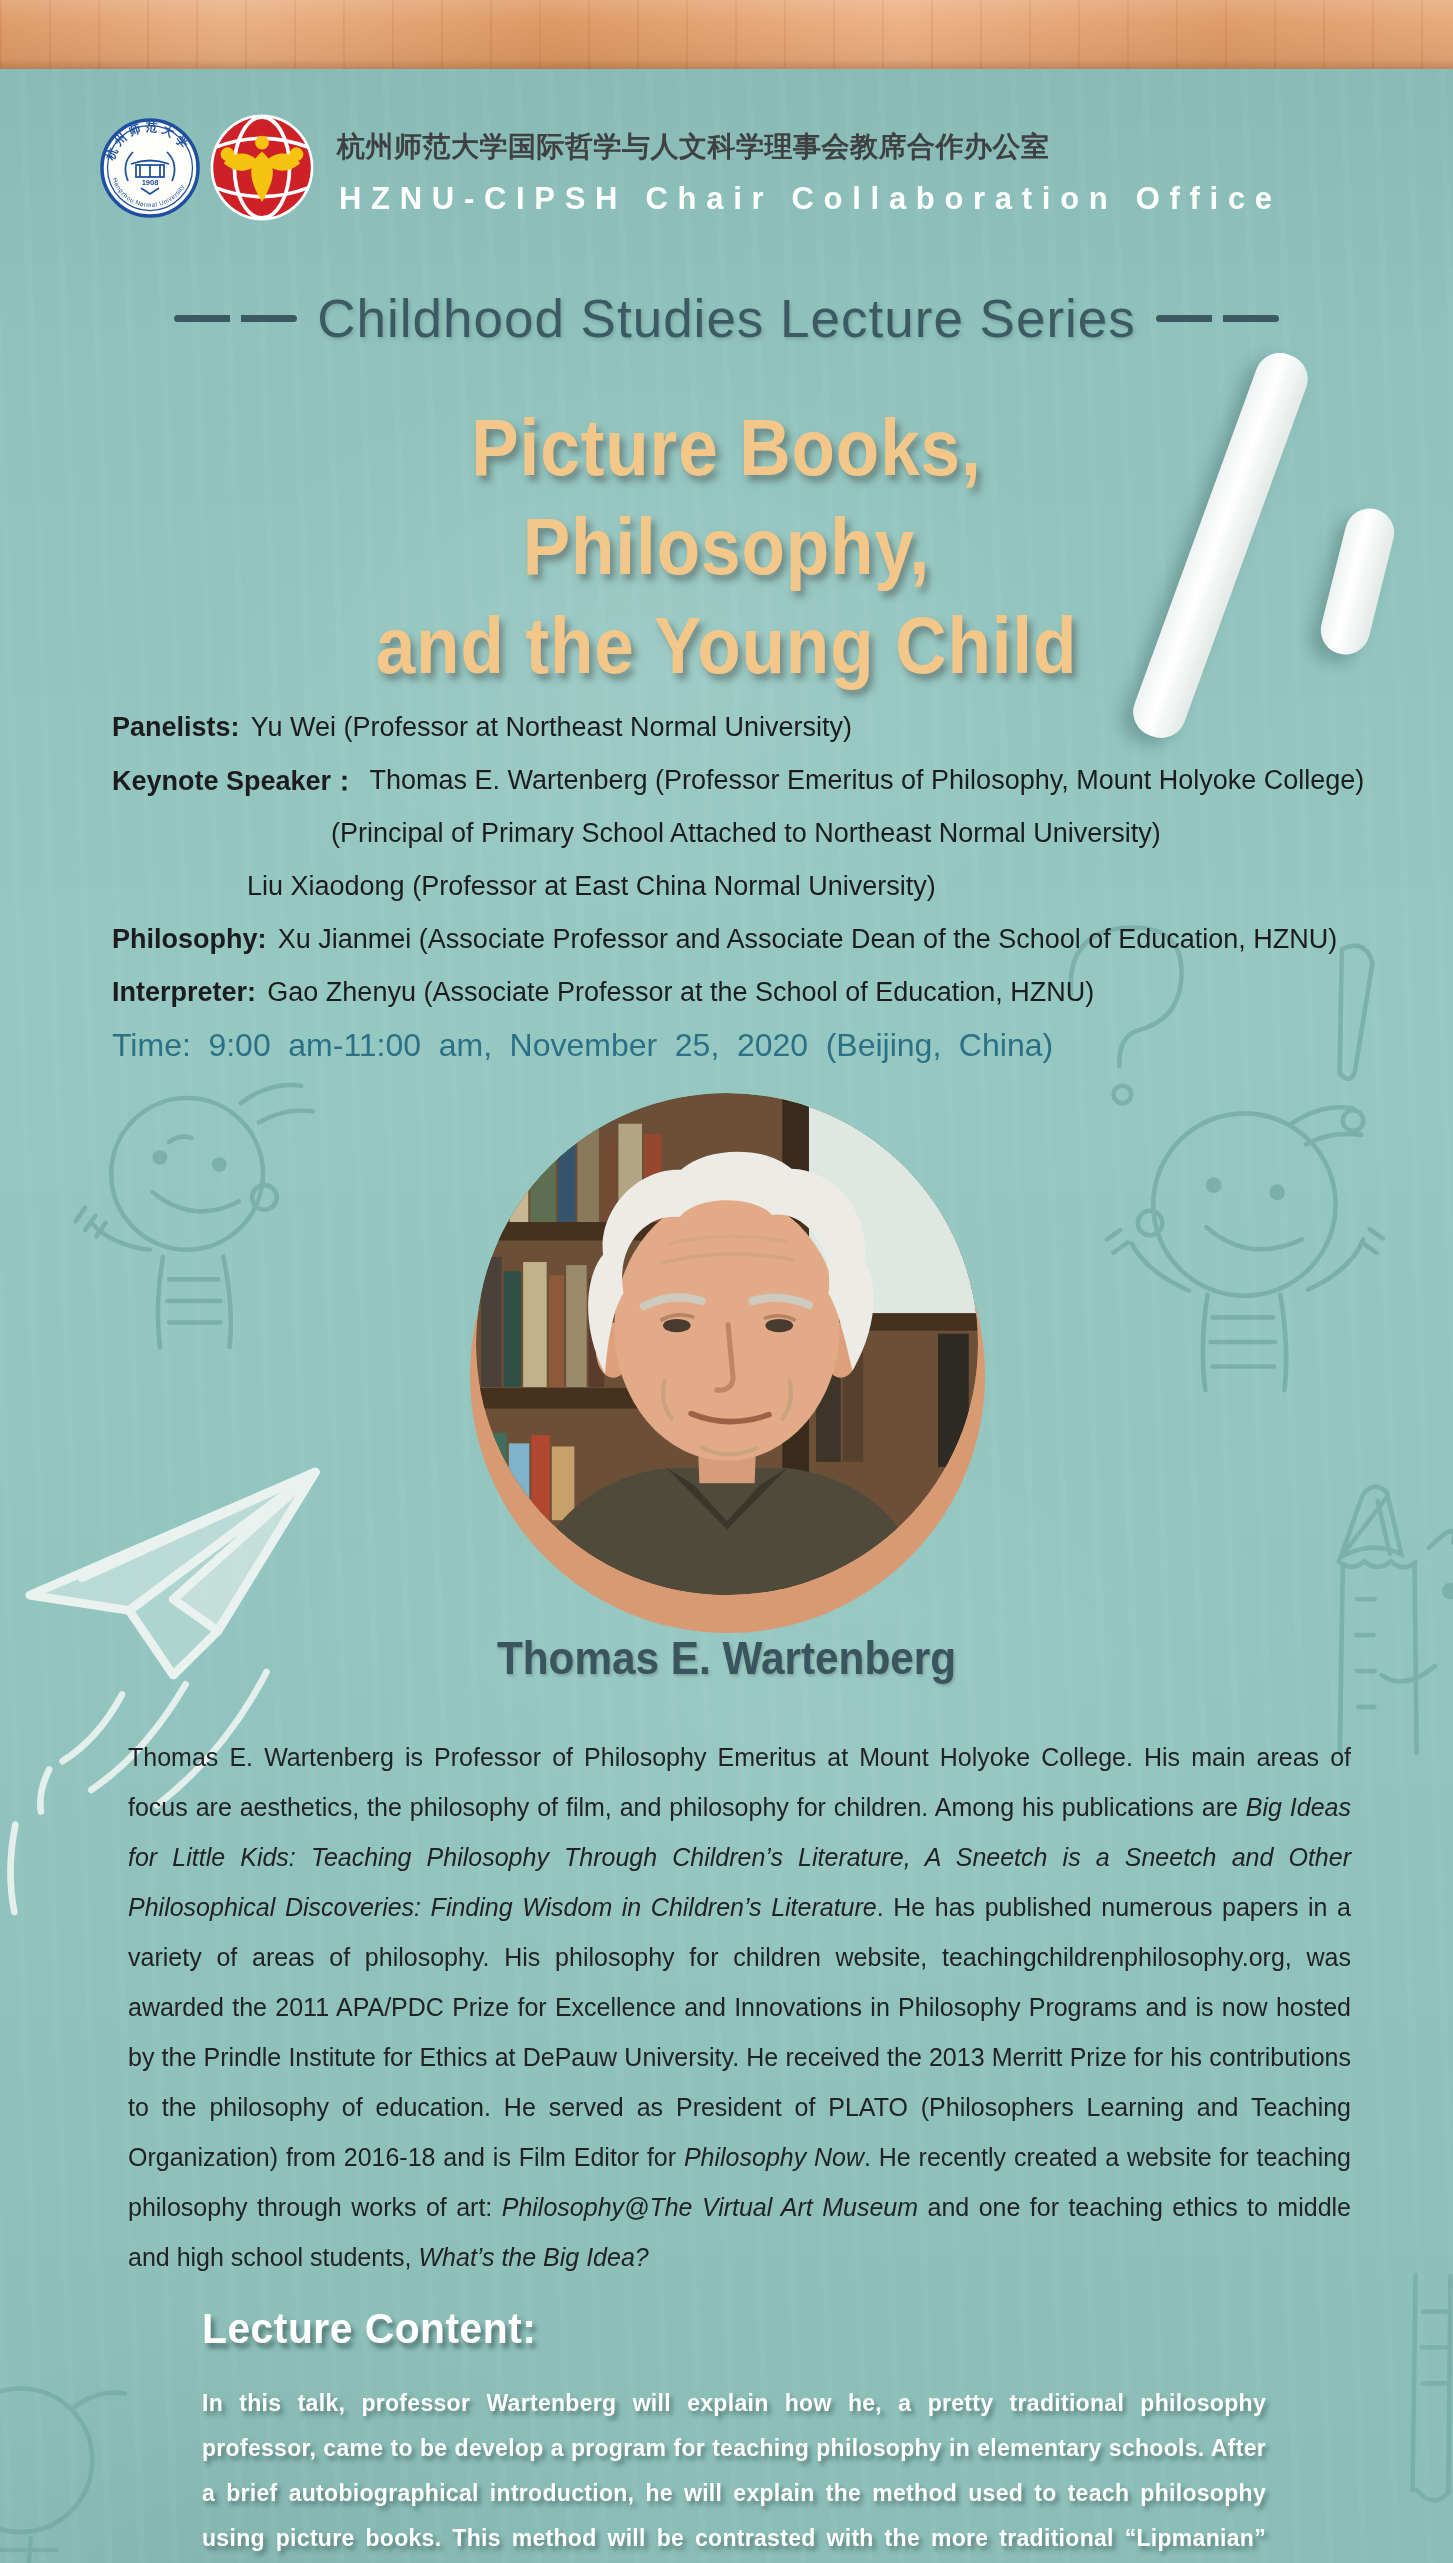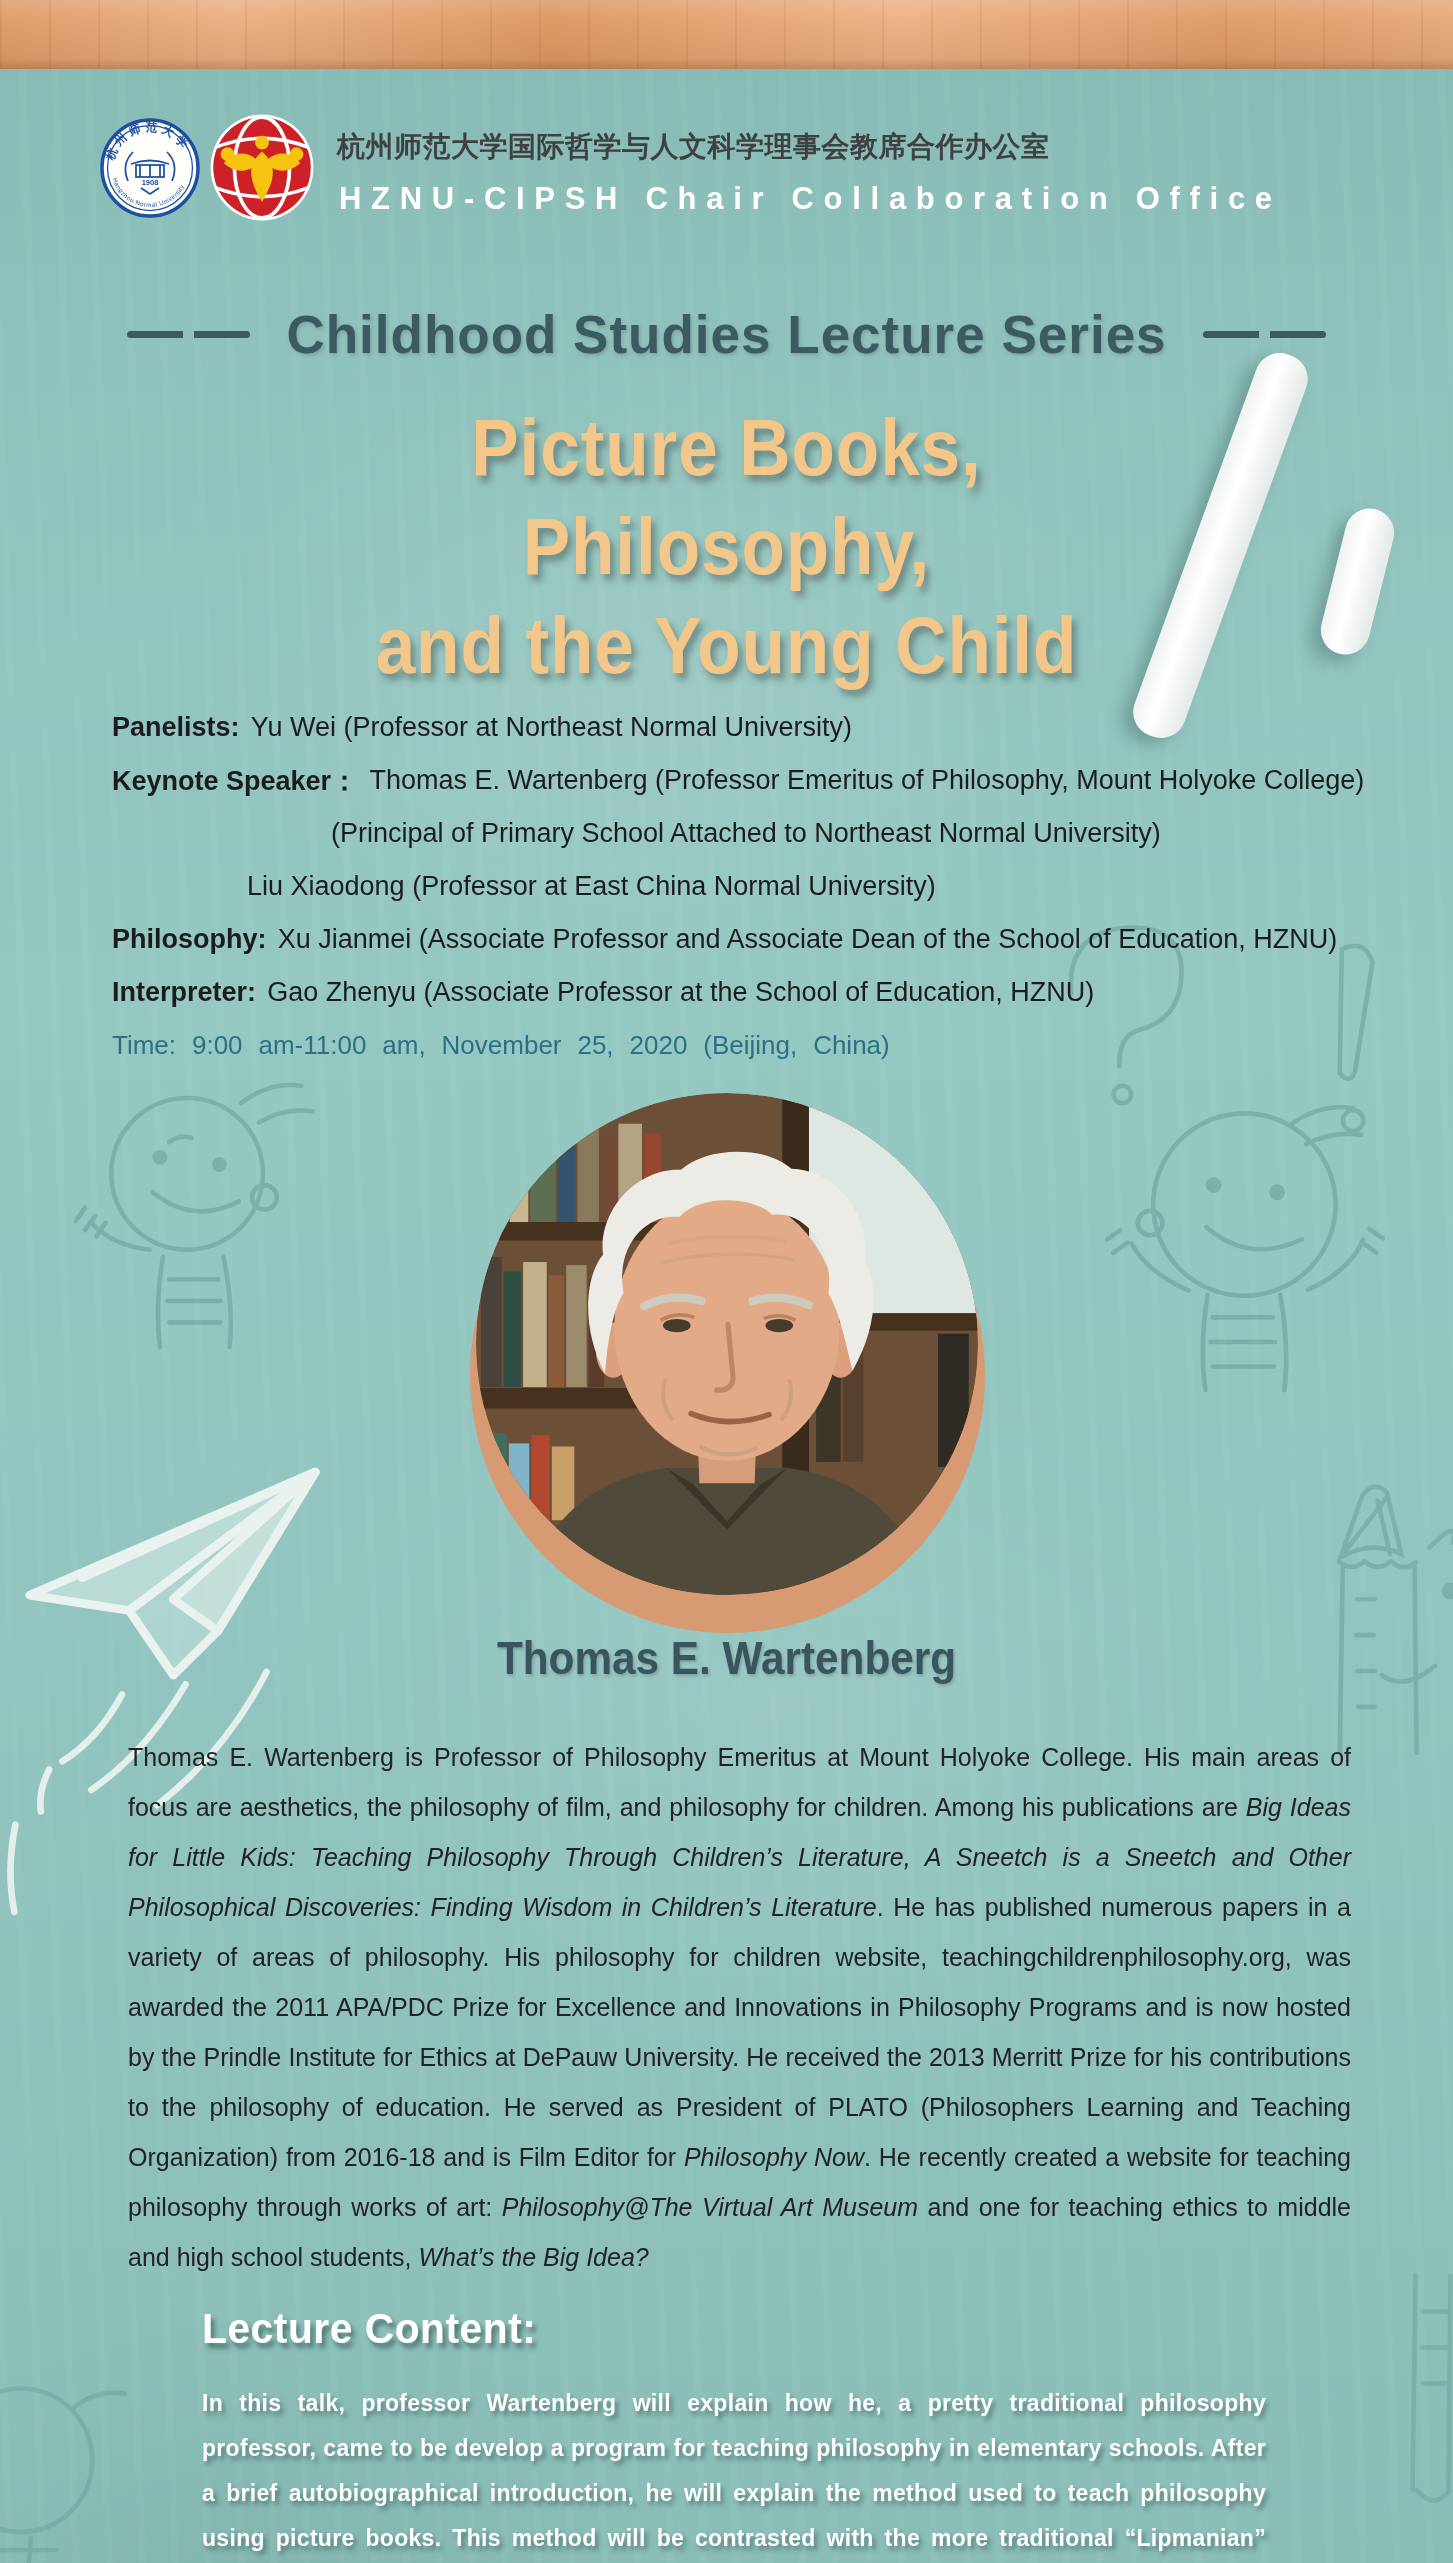--- a/index.html
+++ b/index.html
@@ -30,31 +30,31 @@
   .chalk-long{left:1194px;top:343px;width:53px;height:405px;transform:rotate(20deg);}
   .chalk-short{left:1333px;top:507px;width:49px;height:149px;transform:rotate(14deg);}
   .logo{position:absolute;z-index:3;}
   .logo-hznu{left:100px;top:114px;width:100px;height:108px;}
   .logo-cipsh{left:209px;top:113px;width:106px;height:109px;}
   .org-cn{position:absolute;left:337px;top:128px;z-index:3;font-size:28px;font-weight:bold;color:#3e4041;letter-spacing:0.5px;}
   .org-en{position:absolute;left:339px;top:181px;z-index:3;font-size:31px;font-weight:bold;color:#ffffff;letter-spacing:9.7px;text-align:center;}
   .series{position:absolute;top:288px;left:0;width:100%;z-index:3;display:flex;align-items:center;justify-content:center;gap:20.5px;}
   .dash{width:123px;height:6.7px;border-radius:3.6px;
     background:linear-gradient(90deg,#3b5a62 0 56px,transparent 56px 67px,#3b5a62 67px 123px);}
-  .series-title{margin:16px;font-size:53px;font-weight:700;color:#3b5a62;letter-spacing:1px;text-shadow:1.5px 2.1px 3.6px rgba(60,75,74,.25);}
+  .series-title{margin:0;font-size:53px;font-weight:400;color:#3b5a62;letter-spacing:1px;text-shadow:1.5px 2.1px 3.6px rgba(60,75,74,.25);}
   .main-title{position:absolute;top:398px;left:0;width:100%;z-index:3;text-align:center;}
   .title-line{height:99px;line-height:99px;font-size:79px;font-weight:bold;color:#f3c78a;letter-spacing:1px;
     transform:scaleX(.9);text-shadow:4.6px 5.6px 8.2px rgba(72,84,82,.55);}
   .details{position:absolute;left:112px;top:701px;z-index:3;font-size:27px;color:#1c1c1e;}
   .detail-line{height:53px;display:flex;align-items:center;white-space:nowrap;}
   .detail-label{font-weight:bold;}
   .detail-text{margin-left:11.3px;}
   .indent-1 .detail-text{margin-left:135px;}
   .indent-2 .detail-text{margin-left:219px;}
-  .time-line{height:53px;display:flex;align-items:center;white-space:nowrap;color:#2b7086;font-size:26px;word-spacing:8.7px;}
+  .time-line{height:53px;display:flex;align-items:center;white-space:nowrap;color:#2b7086;font-size:32px;word-spacing:8.7px;}
   .portrait-wrap{position:absolute;left:476px;top:1093px;width:502px;height:502px;z-index:3;}
   .portrait-shadow{position:absolute;left:-6.2px;top:24.6px;width:515px;height:515px;border-radius:50%;background:#d89a72;}
   .portrait{position:absolute;left:0;top:0;width:502px;height:502px;border-radius:50%;}
   .speaker-name{position:absolute;top:1630px;left:0;width:100%;z-index:3;margin:0;text-align:center;
     font-size:47px;font-weight:bold;color:#3a555d;transform:scaleX(.9);text-shadow:1.5px 2.1px 3.1px rgba(60,75,74,.3);}
   .bio{position:absolute;left:116px;top:1720px;width:1223px;z-index:3;margin:12px;
     font-size:25px;line-height:50px;text-align:justify;color:#222226;}
   .bio .it{font-style:italic;}
   .lecture-heading{position:absolute;left:202px;top:2304px;z-index:3;margin:0;font-size:43px;font-weight:bold;color:#fff;
     transform:scaleX(.95);transform-origin:left center;letter-spacing:0.5px;text-shadow:3.6px 4.6px 5.1px rgba(42,68,68,.6);}

